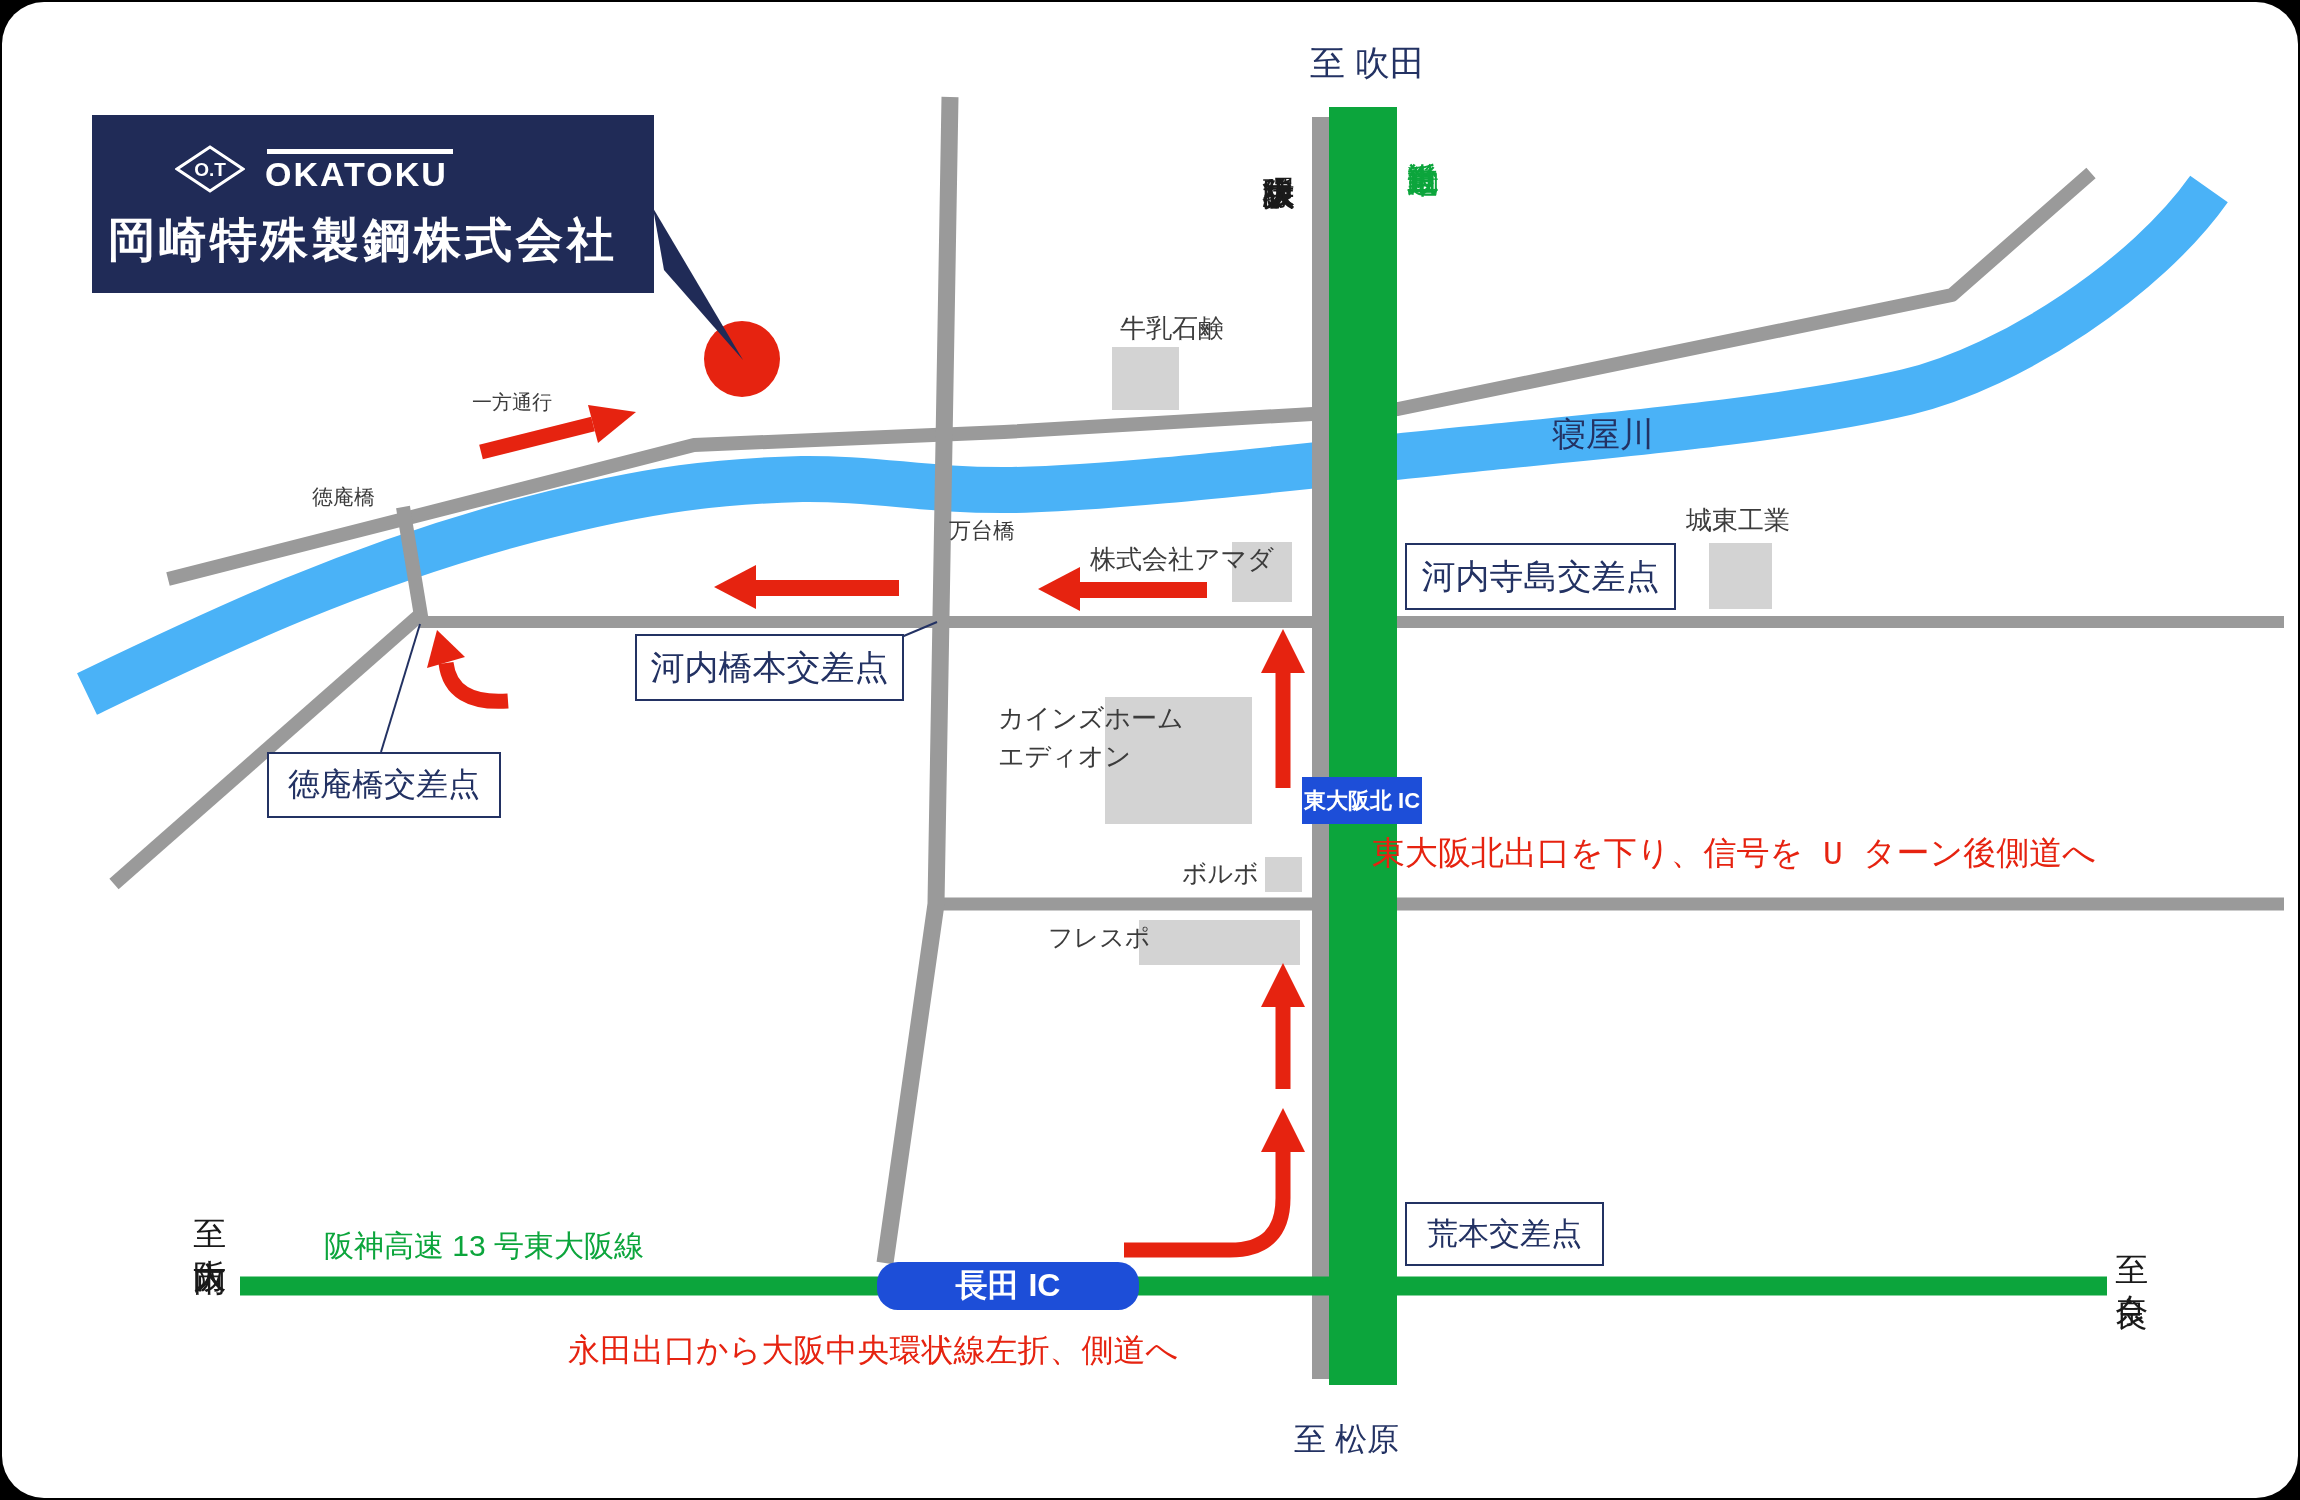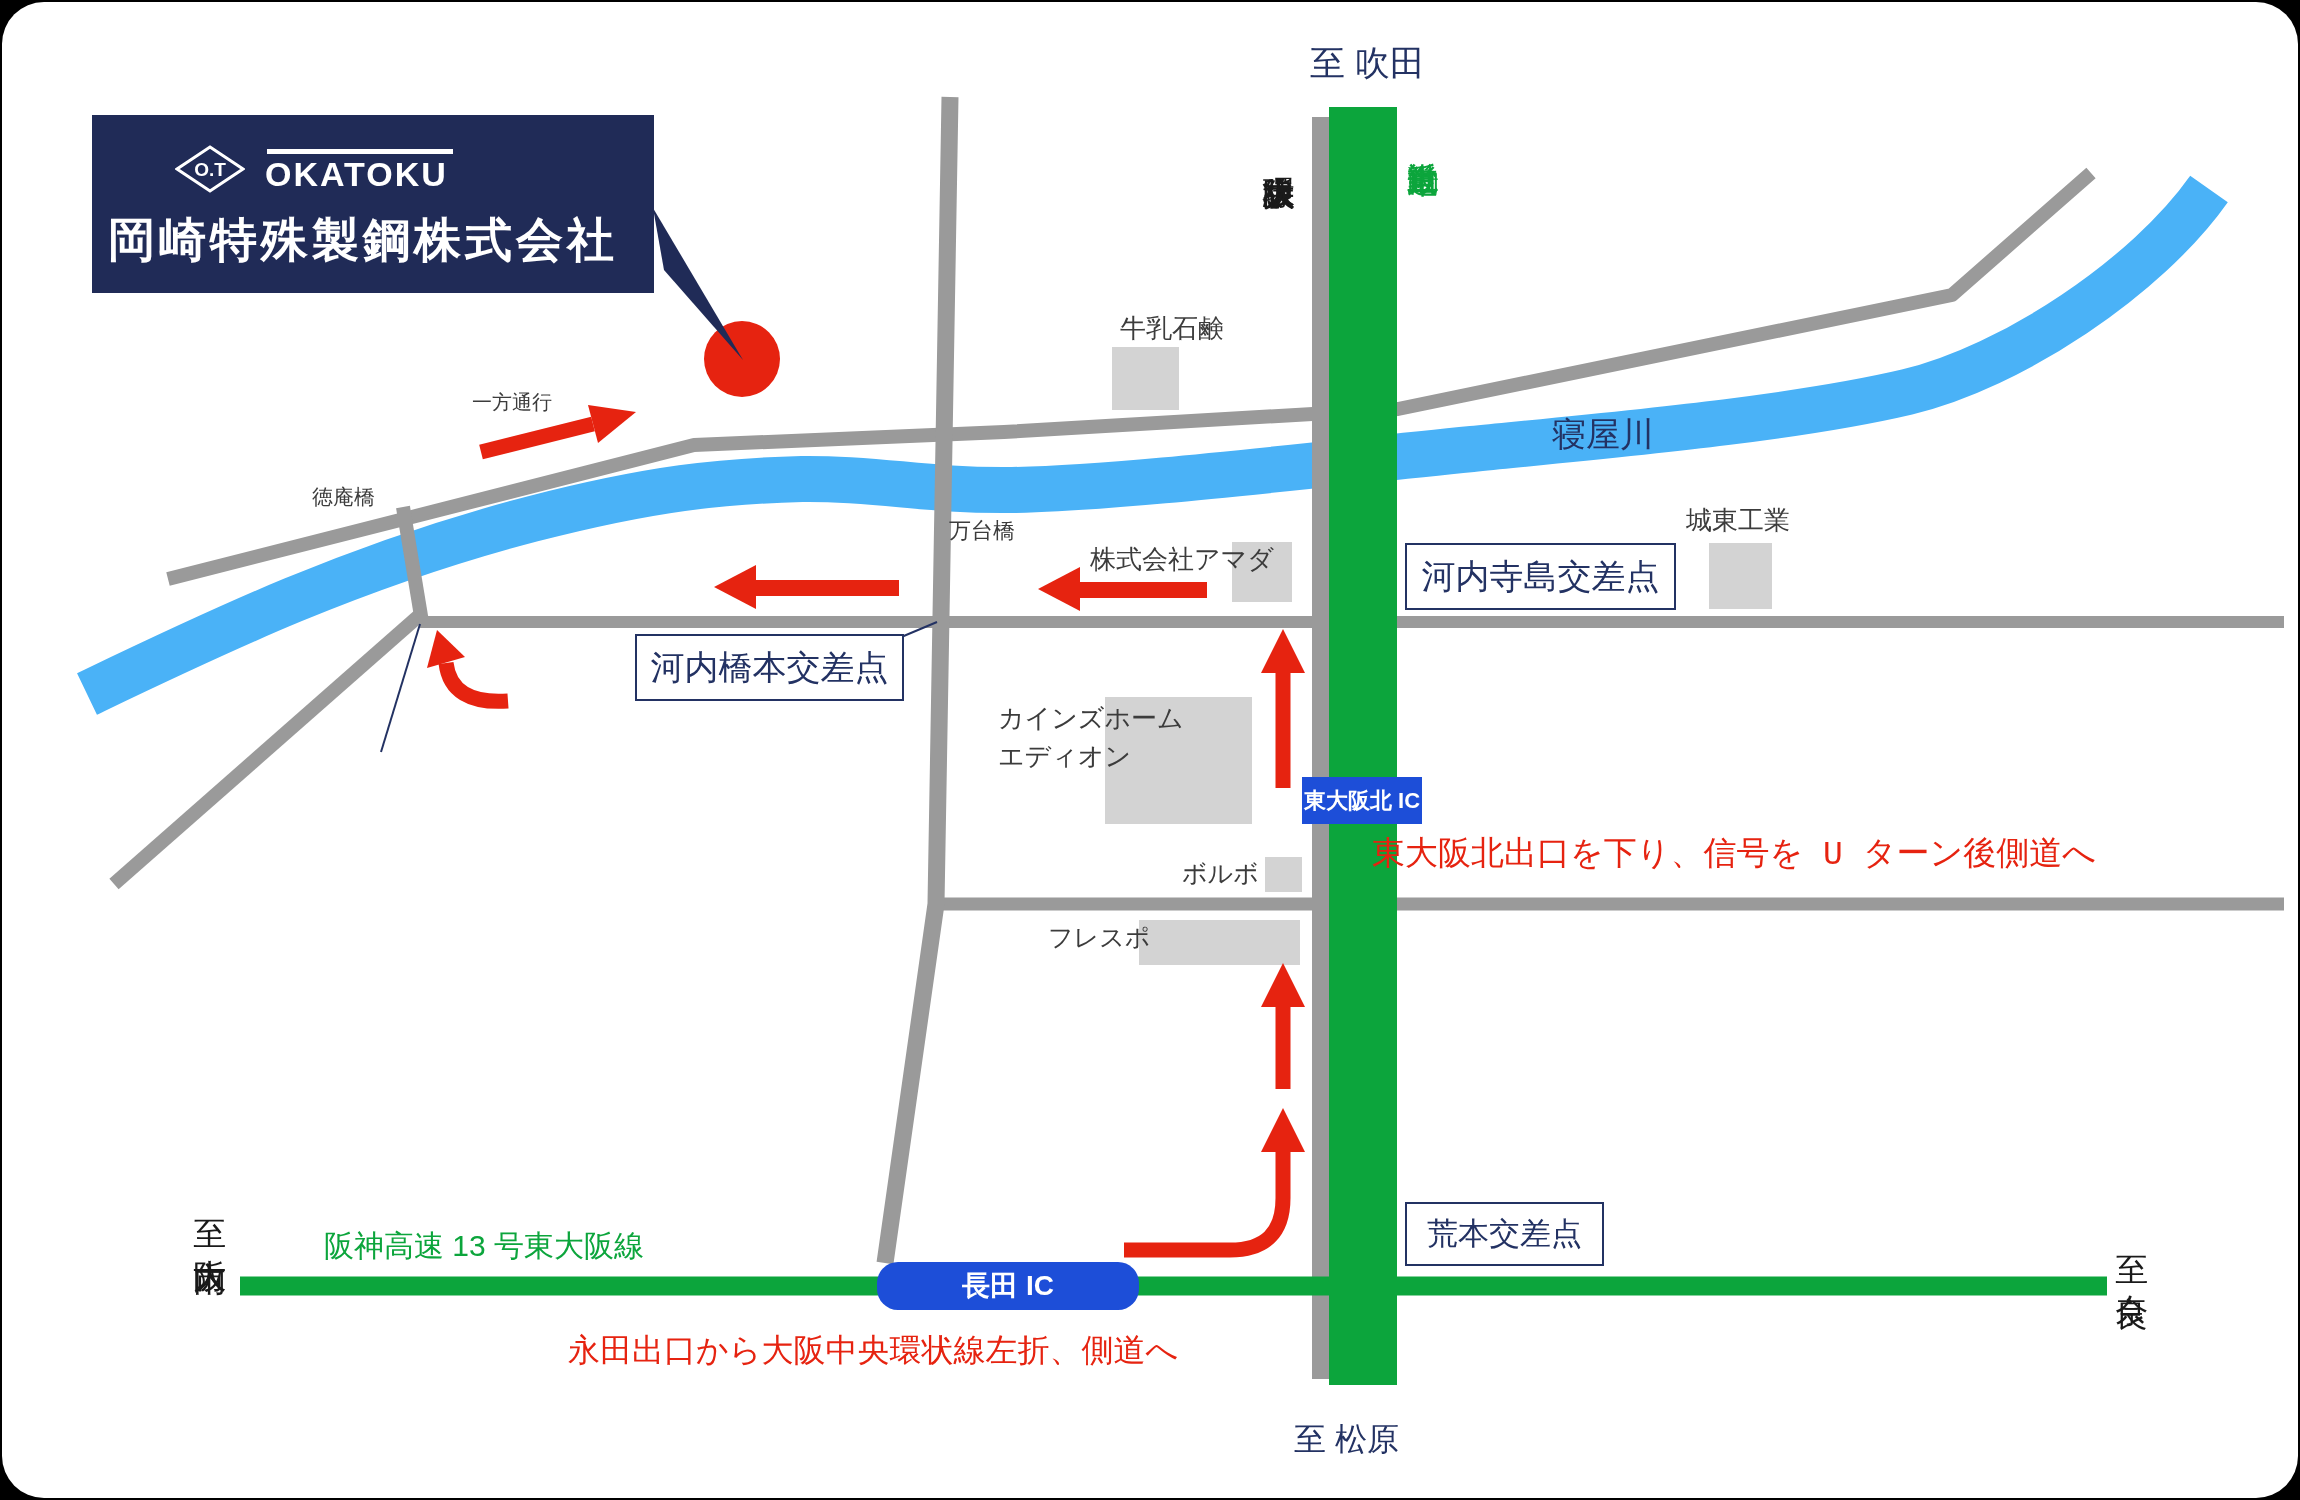--- a/index.html
+++ b/index.html
@@ -126,28 +126,31 @@
   <div class="lbl dark" style="left:996px;top:740px;font-size:26px;">エディオン</div>
   <div class="lbl dark" style="left:1180px;top:858px;font-size:25px;">ボルボ</div>
   <div class="lbl dark" style="left:1046px;top:922px;font-size:25px;">フレスポ</div>
 
   <div class="xbox" style="left:1403px;top:541px;width:267px;height:63px;font-size:34px;">
     <span>河内寺島交差点</span>
   </div>
   <div class="xbox" style="left:633px;top:632px;width:265px;height:63px;font-size:34px;text-align:right;">
     <span>河内橋本交差点</span>
   </div>
+  <div class="xbox" style="left:265px;top:750px;width:230px;height:62px;font-size:32px;">
+    <span>徳庵橋交差点</span>
+  </div>
   <div class="xbox" style="left:1403px;top:1200px;width:195px;height:60px;font-size:31px;">
     <span>荒本交差点</span>
   </div>
 
   <div class="icbadge" style="left:1300px;top:775px;width:120px;height:47px;font-size:22px;">
     <span>東大阪北 IC</span>
   </div>
-  <div class="icbadge" style="left:875px;top:1260px;width:262px;height:48px;font-size:28px;border-radius:21px;">
+  <div class="icbadge" style="left:875px;top:1260px;width:262px;height:48px;font-size:32px;border-radius:21px;">
     <span>長田 IC</span>
   </div>
 
   <div class="lbl red" style="left:1370px;top:836px;font-size:33px;font-weight:500;">東大阪北出口を下り、信号を U ターン後側道へ</div>
   <div class="lbl red" style="left:566px;top:1334px;font-size:32px;font-weight:500;">永田出口から大阪中央環状線左折、側道へ</div>
 
 </div>
 </div>
 
 </body></html>

